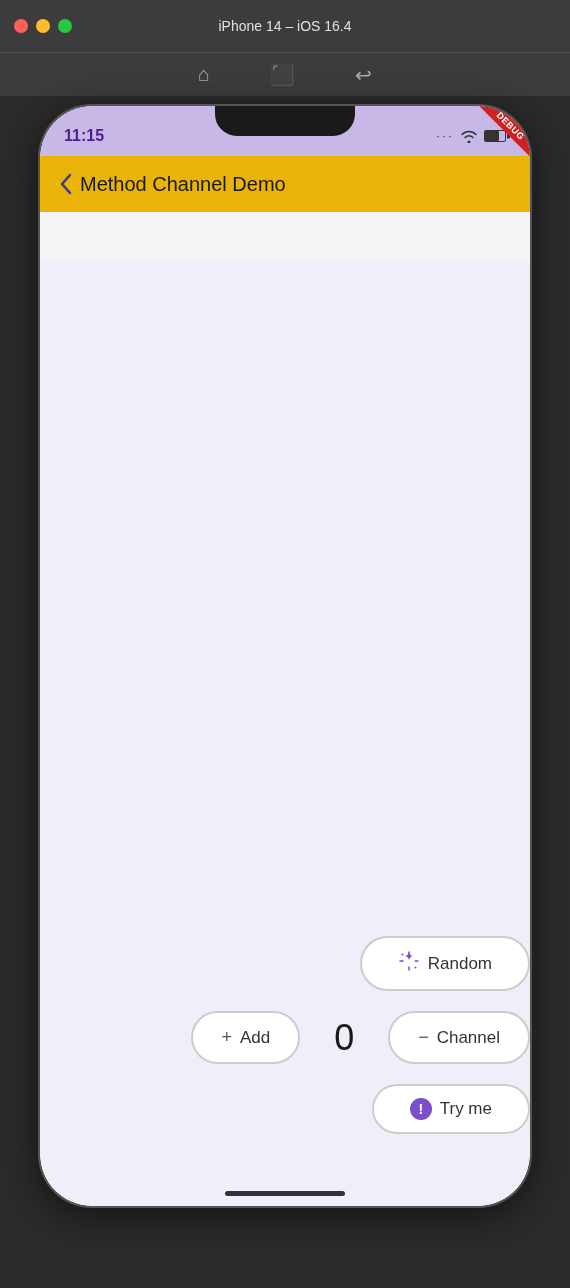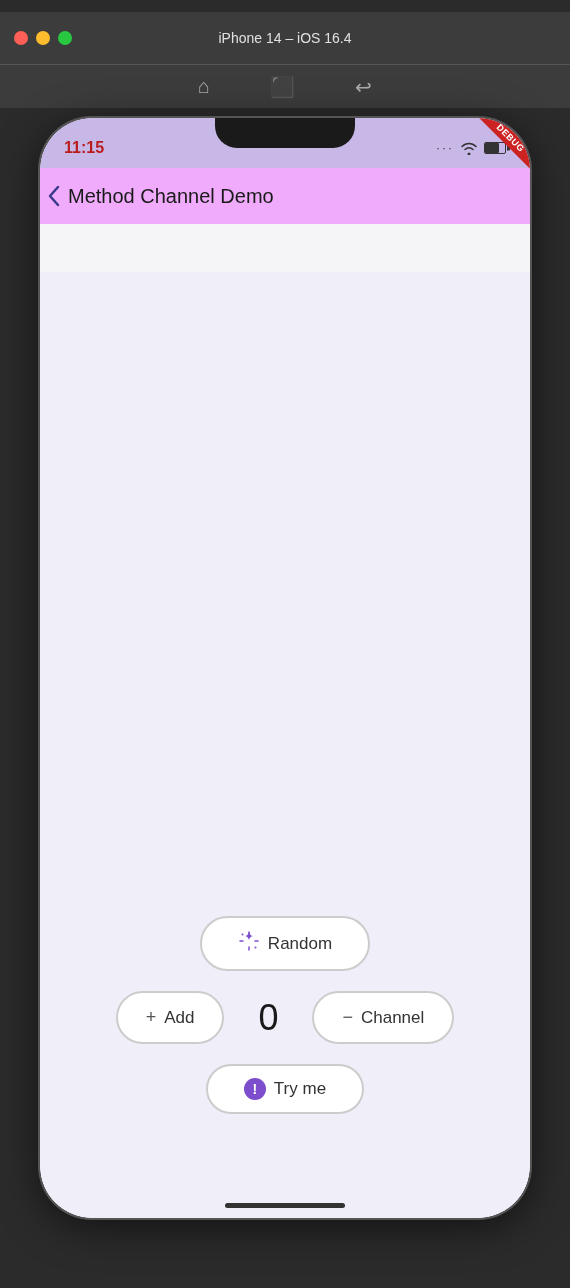--- a/index.html
+++ b/index.html
@@ -19,21 +19,20 @@
     
     .title-bar {
       width: 100%;
       height: 52px;
       background: #3c3c3c;
       display: flex;
       align-items: center;
       justify-content: center;
       position: relative;
       flex-shrink: 0;
-      margin-top: 12px;
     }
 
     .traffic-lights {
       position: absolute;
       left: 14px;
       display: flex;
       gap: 8px;
       align-items: center;
     }
 
@@ -144,39 +143,39 @@
       transform: translateX(-50%);
       width: 140px;
       height: 30px;
       background: #1a1a1a;
       border-radius: 0 0 22px 22px;
     }
 
     .status-time {
       font-size: 16px;
       font-weight: 600;
-      color: #b91c1c;
+      color: #4c1d95;
       z-index: 2;
     }
 
     .status-icons {
       display: flex;
       gap: 6px;
       align-items: center;
       z-index: 2;
     }
 
     
     .app-bar {
       width: 100%;
       height: 56px;
-      background: #f0abfc;
-      display: flex;
-      align-items: center;
-      padding: 0 8px;
+      background: #eab308;
+      display: flex;
+      align-items: center;
+      padding: 0 20px;
       flex-shrink: 0;
     }
 
     .back-button {
       display: flex;
       align-items: center;
       color: #3a3a8c;
       font-size: 22px;
       cursor: pointer;
       margin-right: 8px;
@@ -187,23 +186,23 @@
       font-weight: 500;
       color: #1a1a1a;
     }
 
     
     .content {
       flex: 1;
       background: #f0eef8;
       display: flex;
       flex-direction: column;
-      align-items: center;
+      align-items: flex-end;
       justify-content: flex-end;
-      padding-bottom: 104px;
+      padding-bottom: 72px;
       gap: 20px;
       margin-top: 48px;
     }
 
     
     .btn-random {
       display: flex;
       align-items: center;
       gap: 8px;
       padding: 12px 36px;

